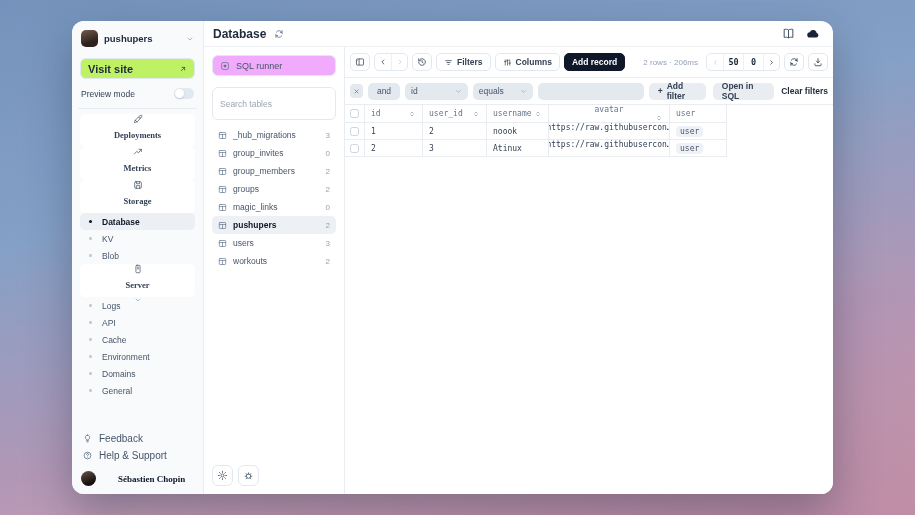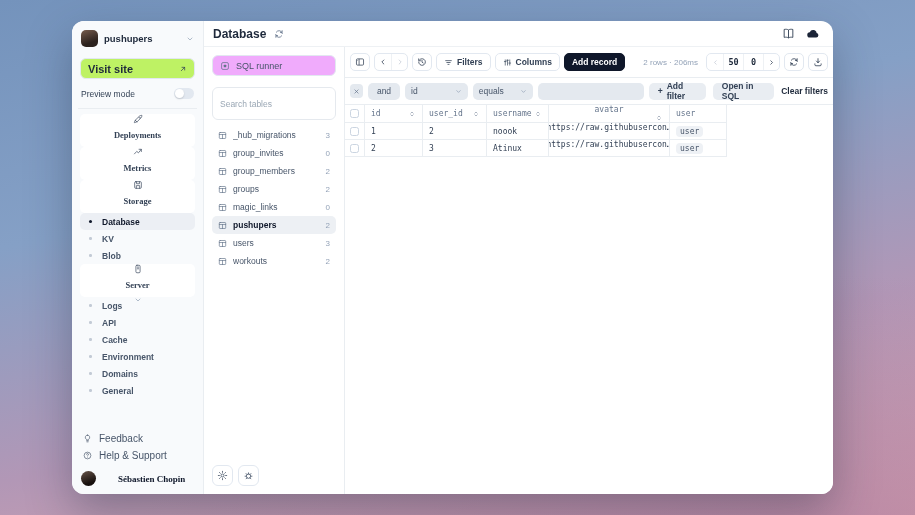--- a/index.html
+++ b/index.html
@@ -25,21 +25,21 @@
   .visit-btn { margin-top:9px; height:21px; background:#bef264; border:1px solid #e2e8f0; border-radius:6px; display:flex; align-items:center; justify-content:space-between; padding:0 7px; font-size:11px; font-weight:700; color:#1e293b; cursor:pointer; }
   .preview { margin-top:9px; display:flex; align-items:center; justify-content:space-between; padding:0 1px; }
   .preview-label { font-size:8.5px; color:#334155; }
   .toggle { width:20px; height:11px; border-radius:6px; background:#e2e8f0; position:relative; cursor:pointer; }
   .toggle::after { content:""; position:absolute; left:1px; top:1px; width:9px; height:9px; border-radius:50%; background:#fff; box-shadow:0 1px 2px rgba(0,0,0,.15); }
   .side-divider { border-top:1px solid #e9edf1; margin:9px -2px 5px; }
   .nav { display:flex; flex-direction:column; }
   .nav-item { height:17px; display:flex; align-items:center; gap:6px; padding:0 5px; border-radius:5px; font-size:8.5px; color:#334155; cursor:pointer; }
   .nav-item .lbl { flex:1; white-space:nowrap; }
   .nav-item.main { font-weight:600;font-family:Liberation Serif, serif; }
-  .nav-item.sub { color:#475569; font-weight:700; }
+  .nav-item.sub { color:#475569; font-weight:400; }
   .nav-item.selected { background:#eceff4; color:#0f172a; font-weight:700; }
   .nav-ico { width:11px; display:flex; justify-content:center; color:#475569; }
   .bullet { width:11px; display:flex; justify-content:center; }
   .bullet i { width:2.5px; height:2.5px; border-radius:50%; background:#c3cbd6; }
   .nav-item.selected .bullet i { width:3.5px; height:3.5px; background:#0f172a; }
   .chev { color:#94a3b8; }
   .side-footer { margin-top:auto; display:flex; flex-direction:column; gap:2px; }
   .foot-row { height:15px; display:flex; align-items:center; gap:6px; padding:0 2px; font-size:10px; color:#475569; cursor:pointer; }
   .user-row { margin-top:6px; display:flex; align-items:center; gap:22px; padding:0 1px; cursor:pointer;font-family:Liberation Serif, serif; }
   .avatar-ci { width:15px; height:15px; border-radius:50%; background:linear-gradient(160deg,#5c4a40 10%,#17100e 75%); flex:none; }

